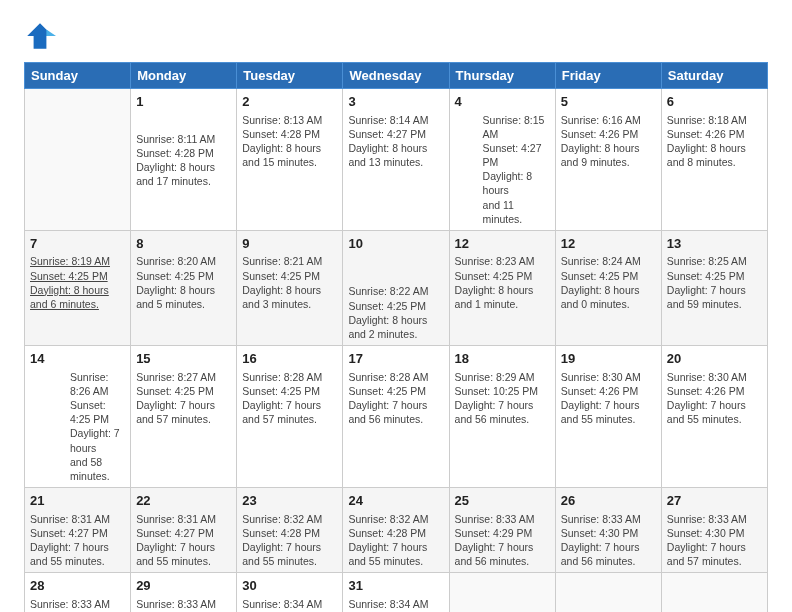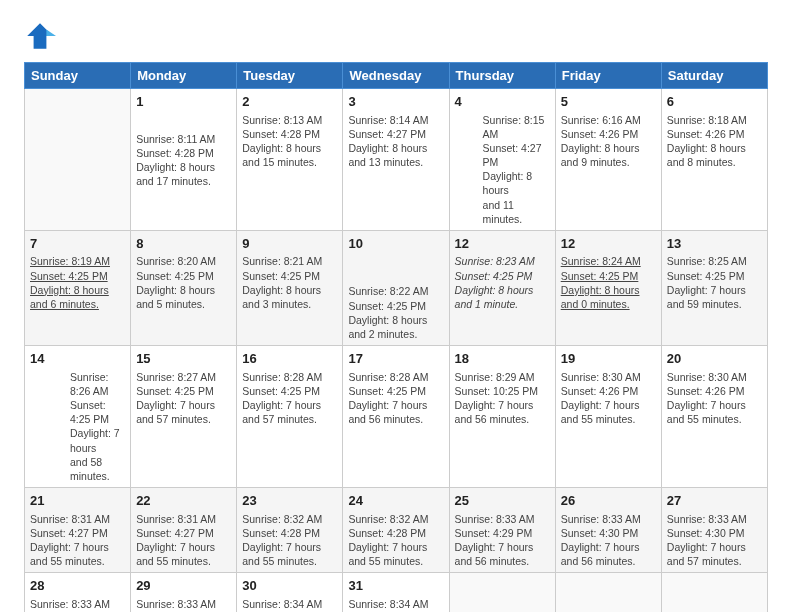--- a/index.html
+++ b/index.html
@@ -203,28 +203,28 @@
           </td>
           <td>
             <span class="day-num">10</span>
             <div class="day-info" style="white-space: pre-line; margin-top: 32px;">Sunrise: 8:22 AM
 Sunset: 4:25 PM
 Daylight: 8 hours
 and 2 minutes.</div>
           </td>
           <td>
             <span class="day-num">12</span>
-            <div class="day-info" style="white-space: pre-line; font-style: italic;">Sunrise: 8:23 AM
+            <div class="day-info" style="white-space: pre-line;">Sunrise: 8:23 AM
 Sunset: 4:25 PM
 Daylight: 8 hours
 and 1 minute.</div>
           </td>
           <td>
             <span class="day-num">12</span>
-            <div class="day-info" style="white-space: pre-line; text-decoration: underline;">Sunrise: 8:24 AM
+            <div class="day-info" style="white-space: pre-line;">Sunrise: 8:24 AM
 Sunset: 4:25 PM
 Daylight: 8 hours
 and 0 minutes.</div>
           </td>
           <td>
             <span class="day-num">13</span>
             <div class="day-info" style="white-space: pre-line;">Sunrise: 8:25 AM
 Sunset: 4:25 PM
 Daylight: 7 hours
 and 59 minutes.</div>

